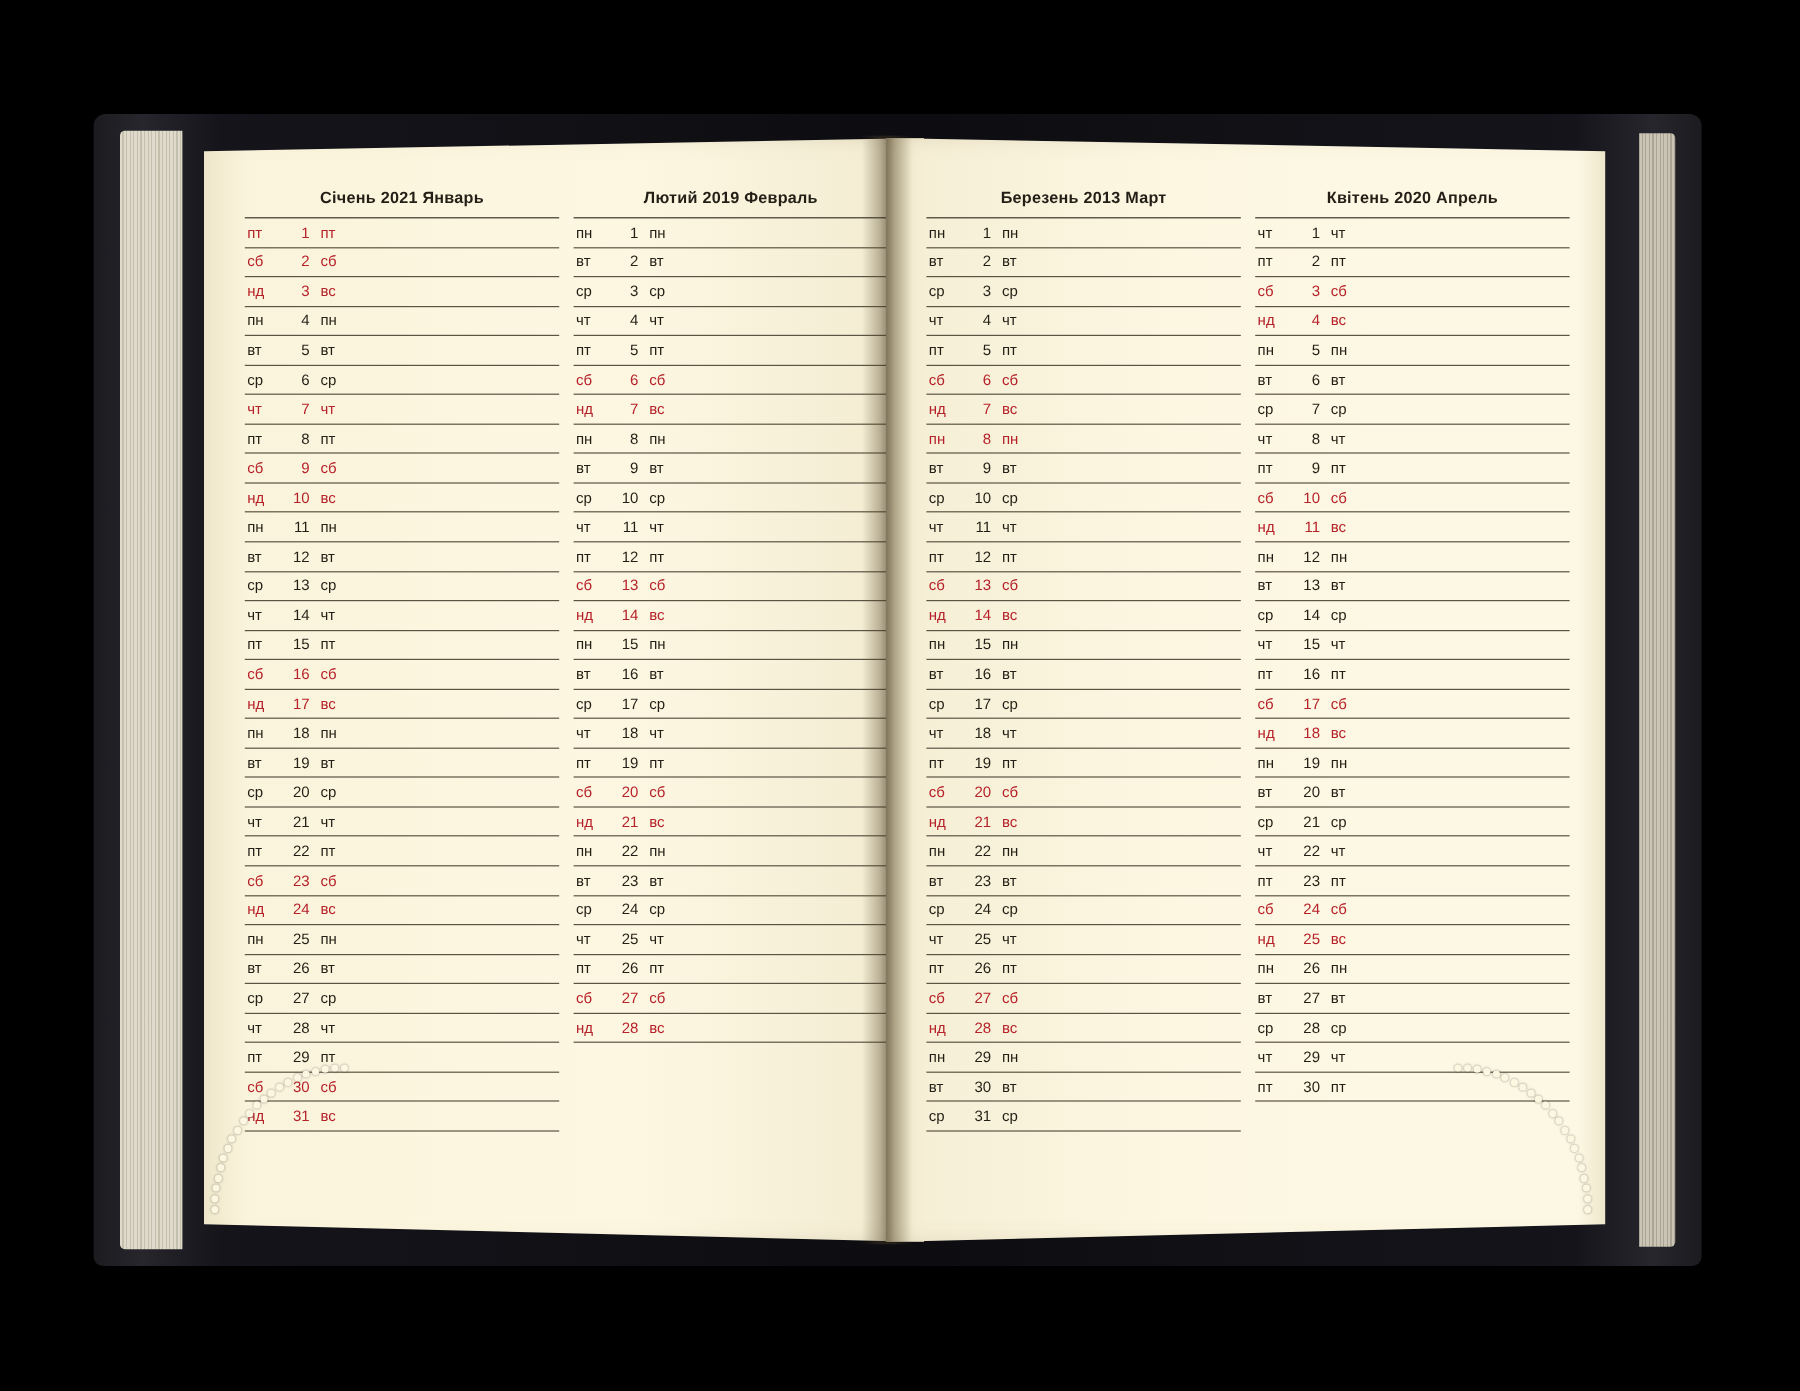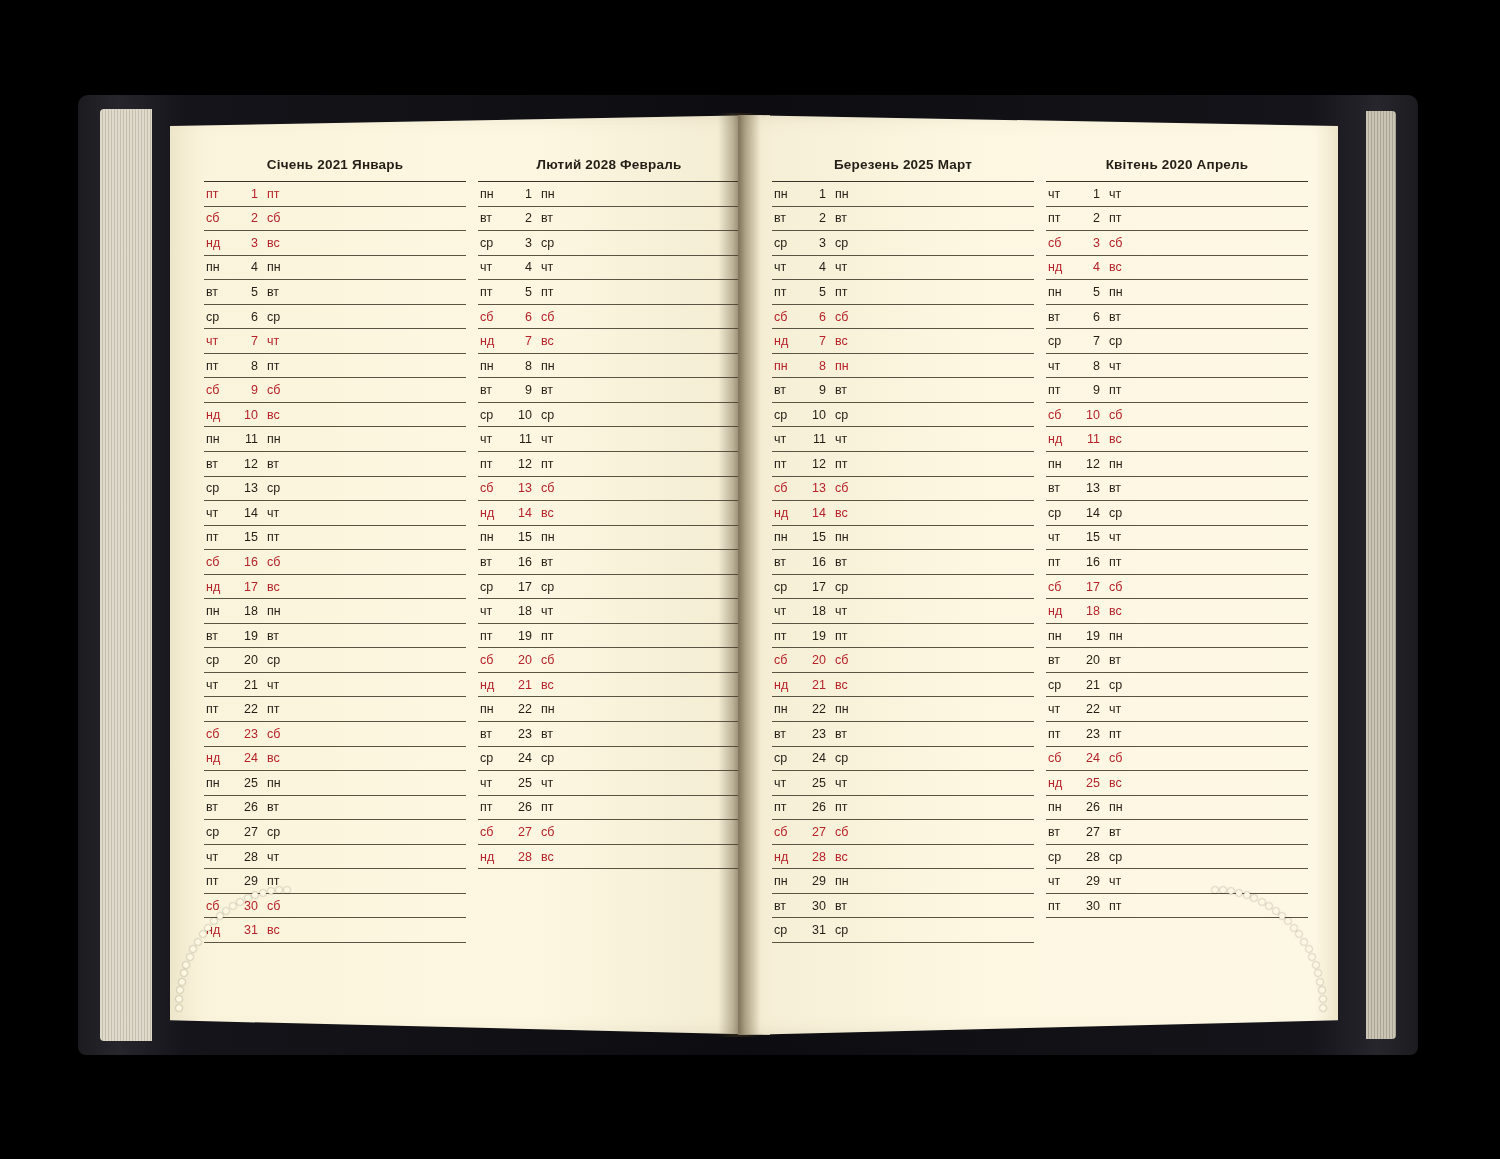--- a/index.html
+++ b/index.html
@@ -353,21 +353,21 @@
                   <span class="wd-ru">сб</span>
                 </li>
                 <li class="day red">
                   <span class="wd-ua">нд</span>
                   <span class="num">31</span>
                   <span class="wd-ru">вс</span>
                 </li>
               </ul>
           </div>
           <div class="month col-b">
-            <div class="month-title">Лютий 2028 Февраль</div>
+            <div class="month-title">Лютий 2019 Февраль</div>
             <div class="rule"></div>
             <ul class="daylist">
                 <li class="day">
                   <span class="wd-ua">пн</span>
                   <span class="num">1</span>
                   <span class="wd-ru">пн</span>
                 </li>
                 <li class="day">
                   <span class="wd-ua">вт</span>
                   <span class="num">2</span>
@@ -530,21 +530,21 @@
           <span style="left: 91.9034px; top: 1.31796px;"></span>
           <span style="left: 99.9291px; top: 0.329952px;"></span>
           <span style="left: 108px; top: 0px;"></span>
         </div>
     </div>
 
     <div class="page page-right">
       <div class="page-inner">
         <div class="months">
           <div class="month col-a">
-            <div class="month-title">Березень 2025 Март</div>
+            <div class="month-title">Березень 2013 Март</div>
             <div class="rule"></div>
             <ul class="daylist">
                 <li class="day">
                   <span class="wd-ua">пн</span>
                   <span class="num">1</span>
                   <span class="wd-ru">пн</span>
                 </li>
                 <li class="day">
                   <span class="wd-ua">вт</span>
                   <span class="num">2</span>

